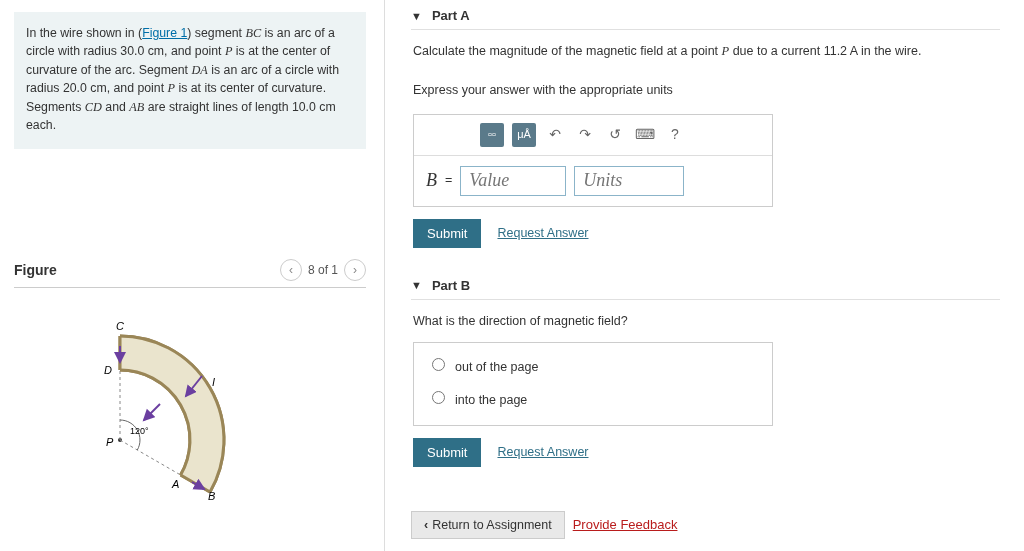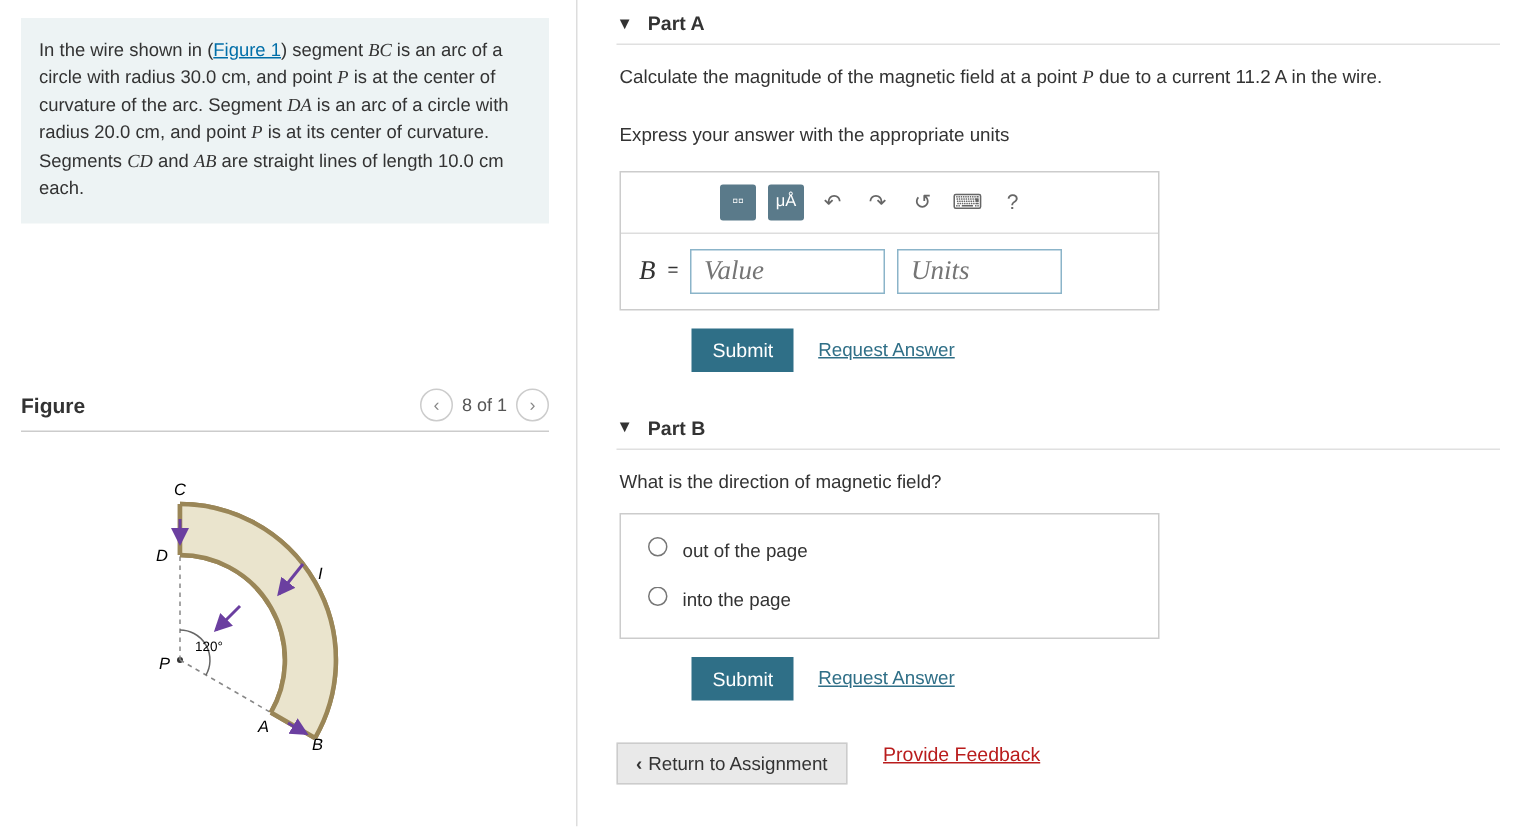--- a/index.html
+++ b/index.html
@@ -61,33 +61,33 @@
       background: transparent; color: #666; width: 22px; height: 22px;
       display: inline-flex; align-items: center; justify-content: center;
       cursor: pointer; font-size: 14px;
     }
     .input-row { display: flex; align-items: center; padding: 10px 12px; gap: 8px; }
     .var-label { font-family: 'Times New Roman', serif; font-style: italic; font-size: 18px; }
     .val-input, .unit-input {
       border: 1px solid #8bb4c9; height: 30px; font-family: 'Times New Roman', serif;
       font-style: italic; font-size: 18px; padding: 0 8px; color: #888;
     }
-    .val-input { width: 130px; }
+    .val-input { width: 106px; }
     .unit-input { width: 110px; }
-    .action-row { display: flex; align-items: center; gap: 16px; margin-top: 12px; margin-left: 48px; }
+    .action-row { display: flex; align-items: center; gap: 16px; margin-top: 12px; }
     .submit-btn {
       background: #2f6f87; color: #fff; border: none; padding: 7px 14px;
       font-size: 13px; cursor: pointer;
     }
     .req-link { color: #2f6f87; text-decoration: underline; font-size: 12.5px; font-weight: normal; cursor: pointer; }
     .part-b { margin-top: 30px; }
     .radio-box { border: 1px solid #ccc; width: 360px; margin-top: 12px; padding: 8px 0; }
     .radio-row { display: flex; align-items: flex-start; gap: 10px; padding: 7px 18px; font-size: 12.5px; }
     .radio-row input { margin: 0; }
-    .footer-row { display:flex; gap: 24px; margin-top: 28px; }
+    .footer-row { display:flex; align-items:center; gap: 8px; margin-top: 44px; }
     .return-btn {
       background: #e9e9e9; border: 1px solid #ccc; padding: 6px 12px;
       font-size: 12.5px; color: #333; cursor: pointer;
     }
     .return-btn .chev { font-weight: bold; margin-right: 4px; }
     .feedback-link { color: #b91c1c; font-size: 13px; text-decoration: underline; cursor:pointer; }
   </style>
 </head>
 <body>
 

